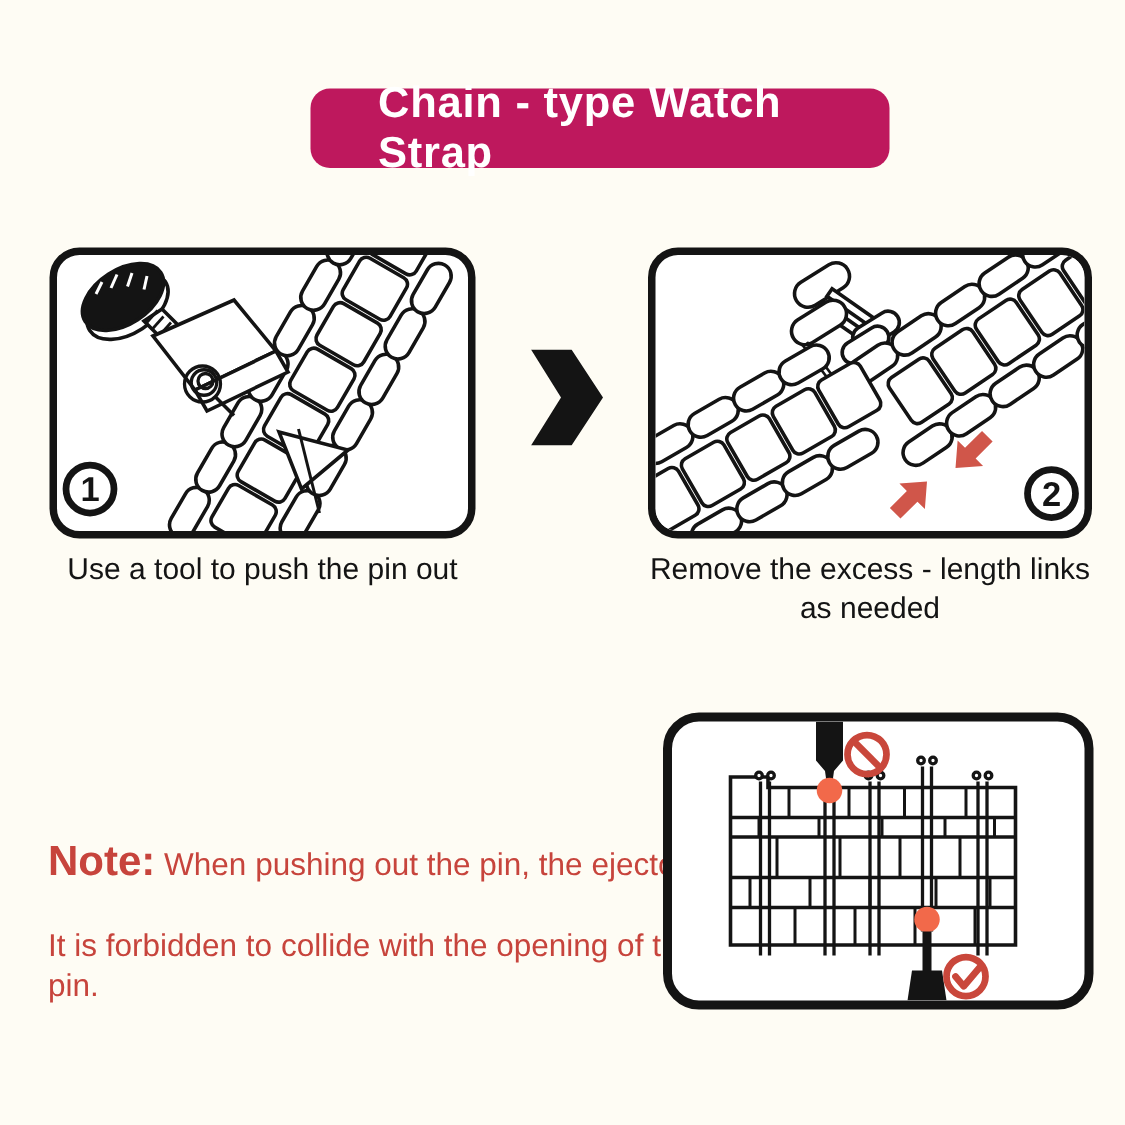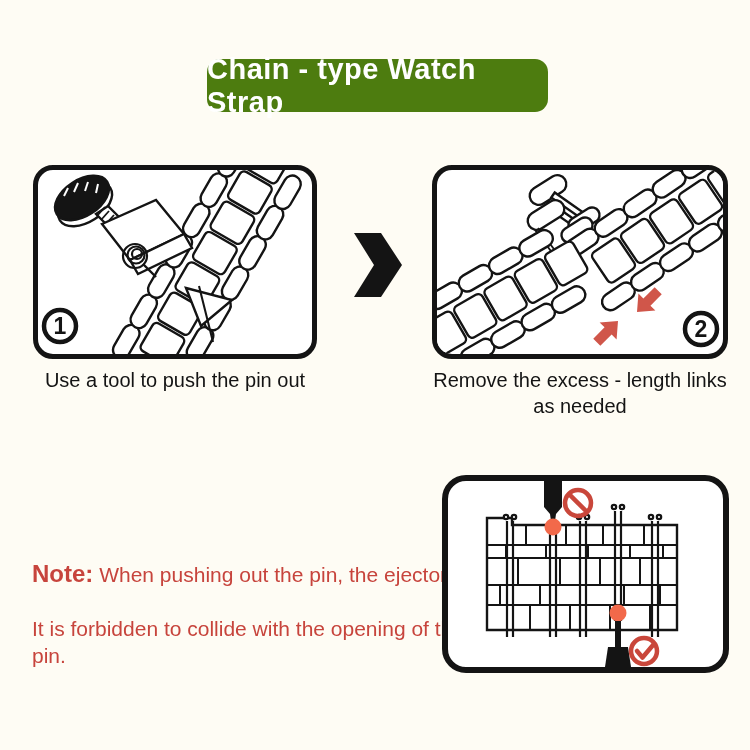--- a/index.html
+++ b/index.html
@@ -1,39 +1,39 @@
 <!DOCTYPE html>
 <html><head>
 <meta charset="utf-8">
 <style>
   html,body{margin:0;padding:0;}
   body{font-family:"Liberation Sans",sans-serif;}
   #canvas{position:relative;width:750px;height:750px;background:#FEFCF4;overflow:hidden;}
 
   
   .banner{position:absolute;left:207px;top:59px;width:341px;height:53px;
-    background:#4d7c0f;border-radius:13px;display:flex;align-items:center;justify-content:center;}
+    background:#be185d;border-radius:13px;display:flex;align-items:center;justify-content:center;padding-left:45px;}
   .banner span{color:#fff;font-size:29px;font-weight:bold;letter-spacing:0.5px;}
 
   
   .panel{position:absolute;background:#fff;border:5px solid #141414;border-radius:20px;overflow:hidden;}
   #panel1{left:33px;top:165px;width:274px;height:184px;}
   #panel2{left:432px;top:165px;width:286px;height:184px;}
   #panel3{left:442px;top:475px;width:275px;height:186px;border-width:6px;border-radius:24px;}
   .panel svg{display:block;}
 
   .chevron{position:absolute;left:354px;top:233px;}
 
   .caption{position:absolute;color:#141414;font-size:20px;text-align:center;line-height:26px;}
   #caption1{left:33px;top:367px;width:284px;}
   #caption2{left:432px;top:367px;width:296px;}
 
   .note{position:absolute;left:32px;top:539px;width:450px;color:#C7443C;
     font-size:21px;line-height:27px;}
-  .note .note-label{font-size:24px;font-weight:bold;}
+  .note .note-label{font-size:28px;font-weight:bold;}
 
   svg text.stepnum{font-family:"Liberation Sans",sans-serif;font-weight:bold;font-size:23px;fill:#141414;}
 </style>
 </head>
 <body>
 
 <div id="canvas">
 
   <div class="banner">
     <span>Chain - type Watch Strap</span>

